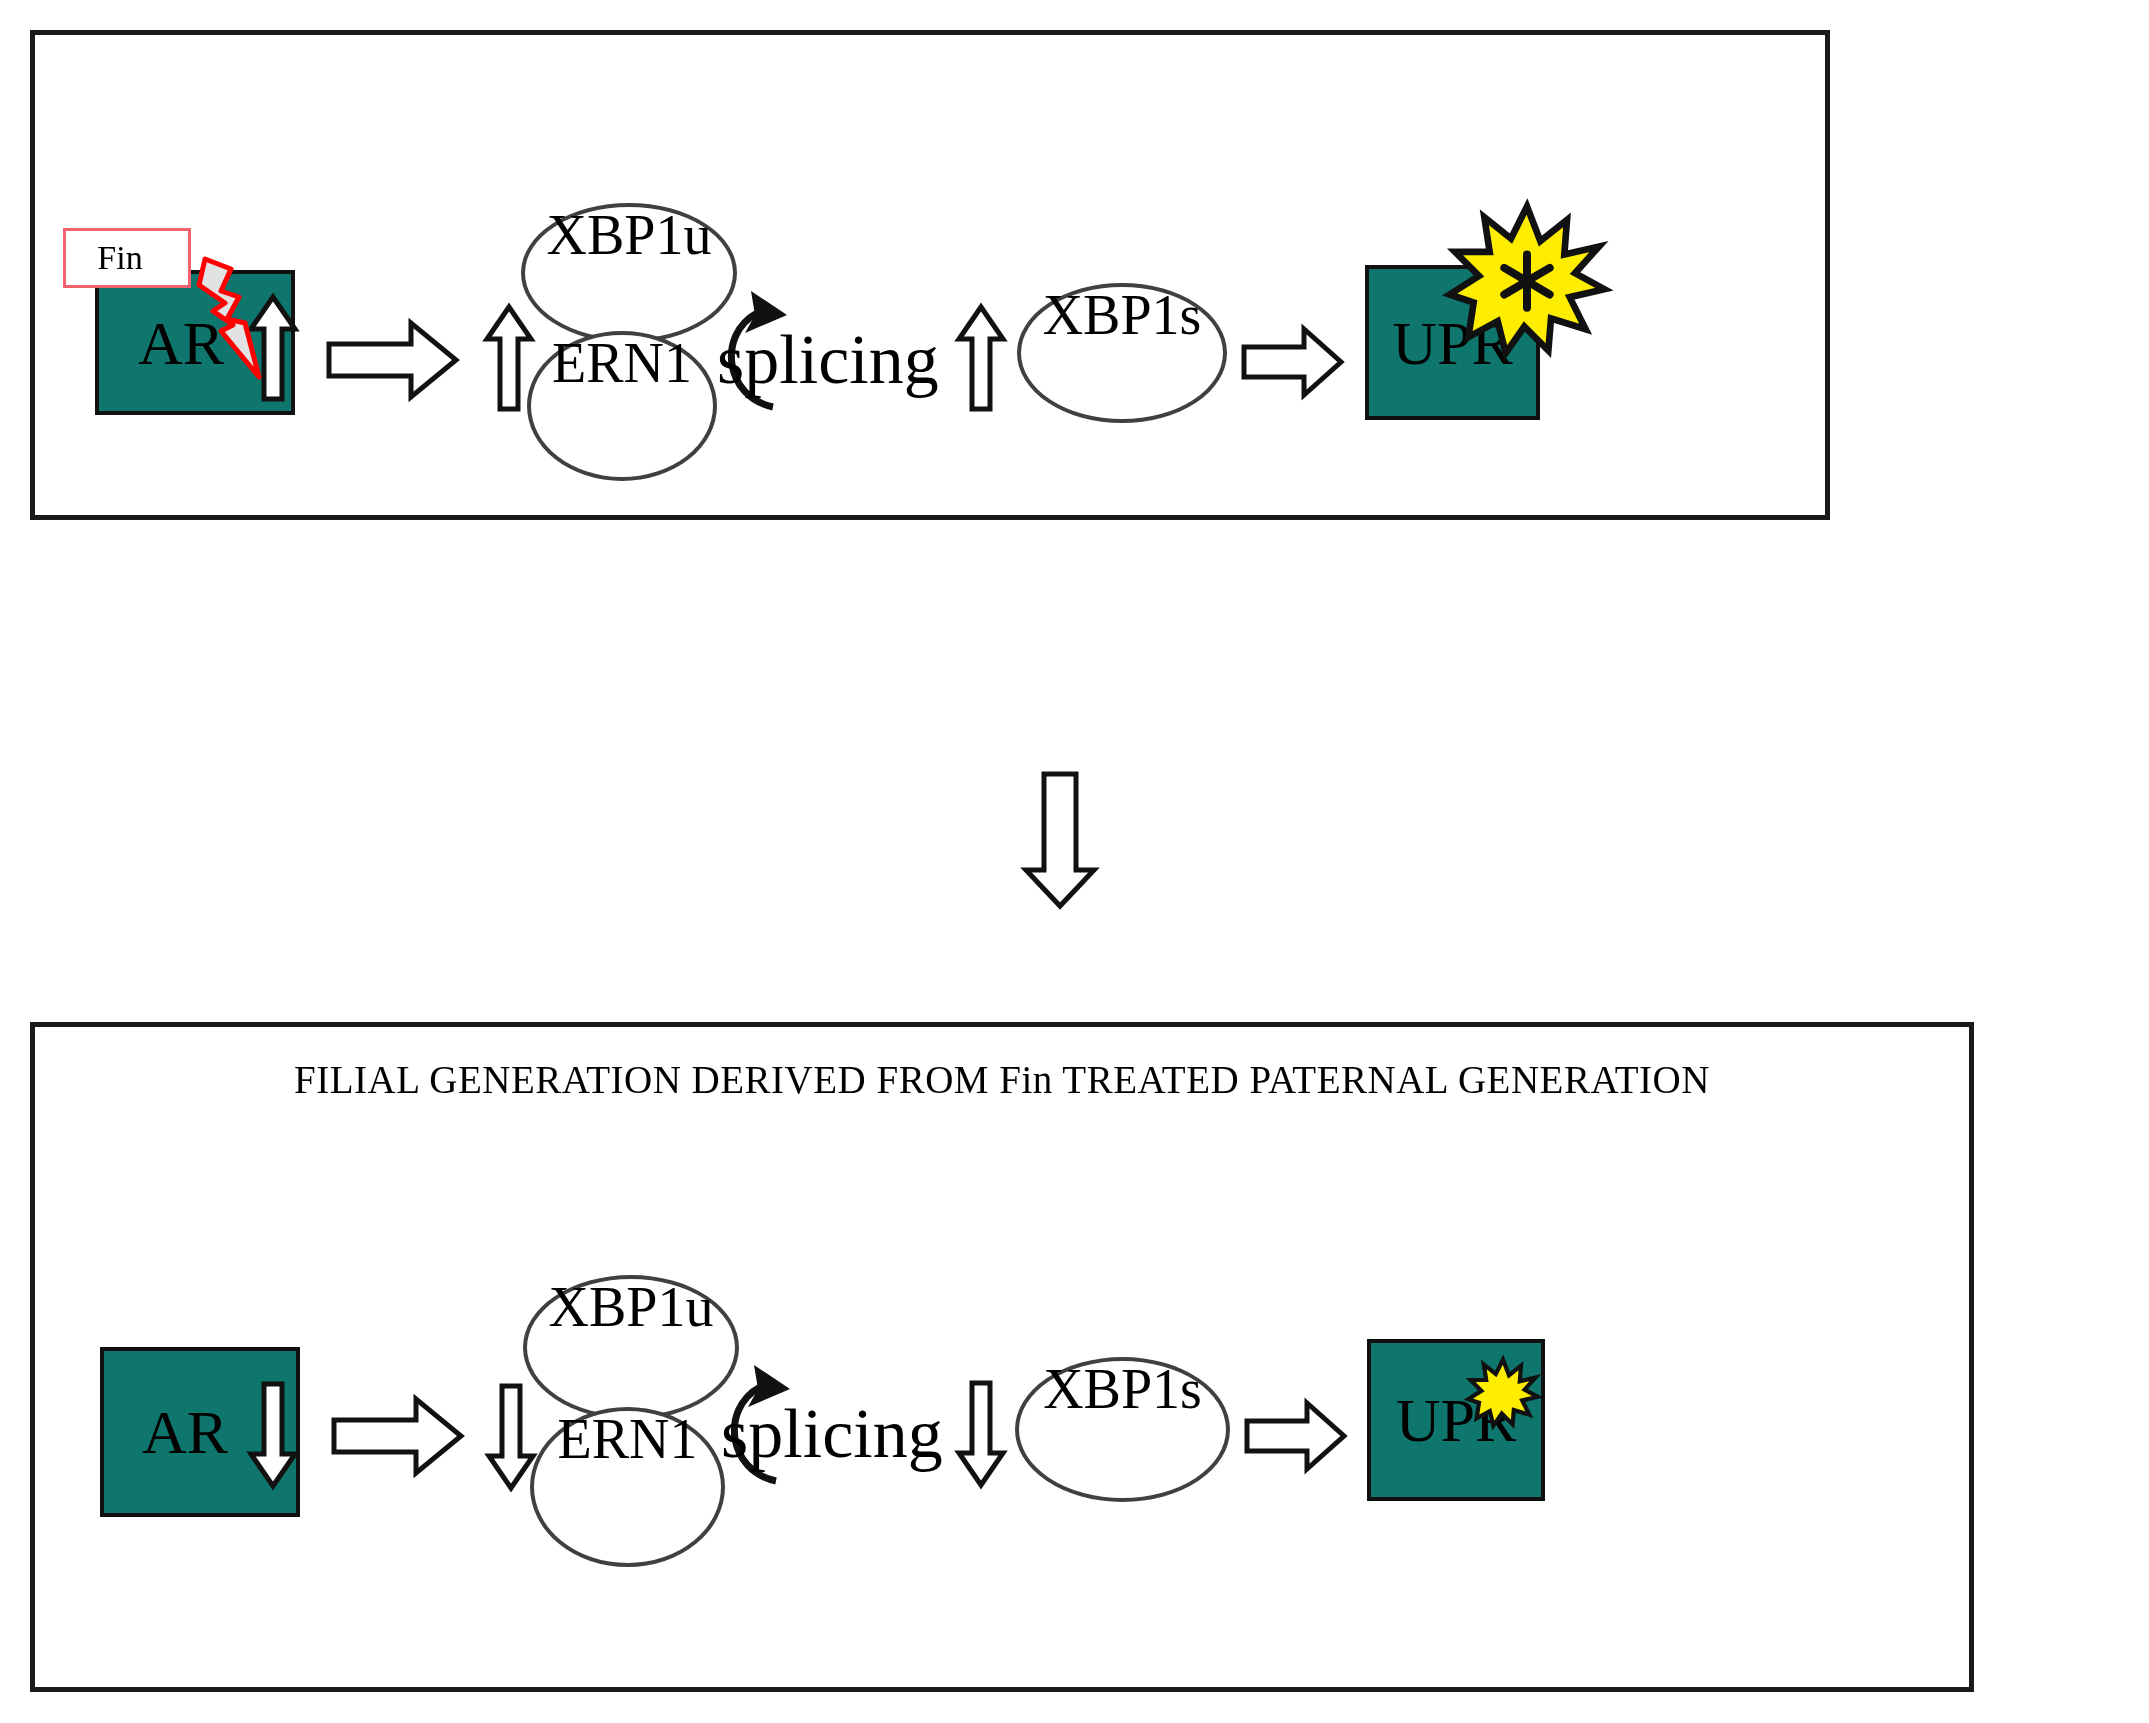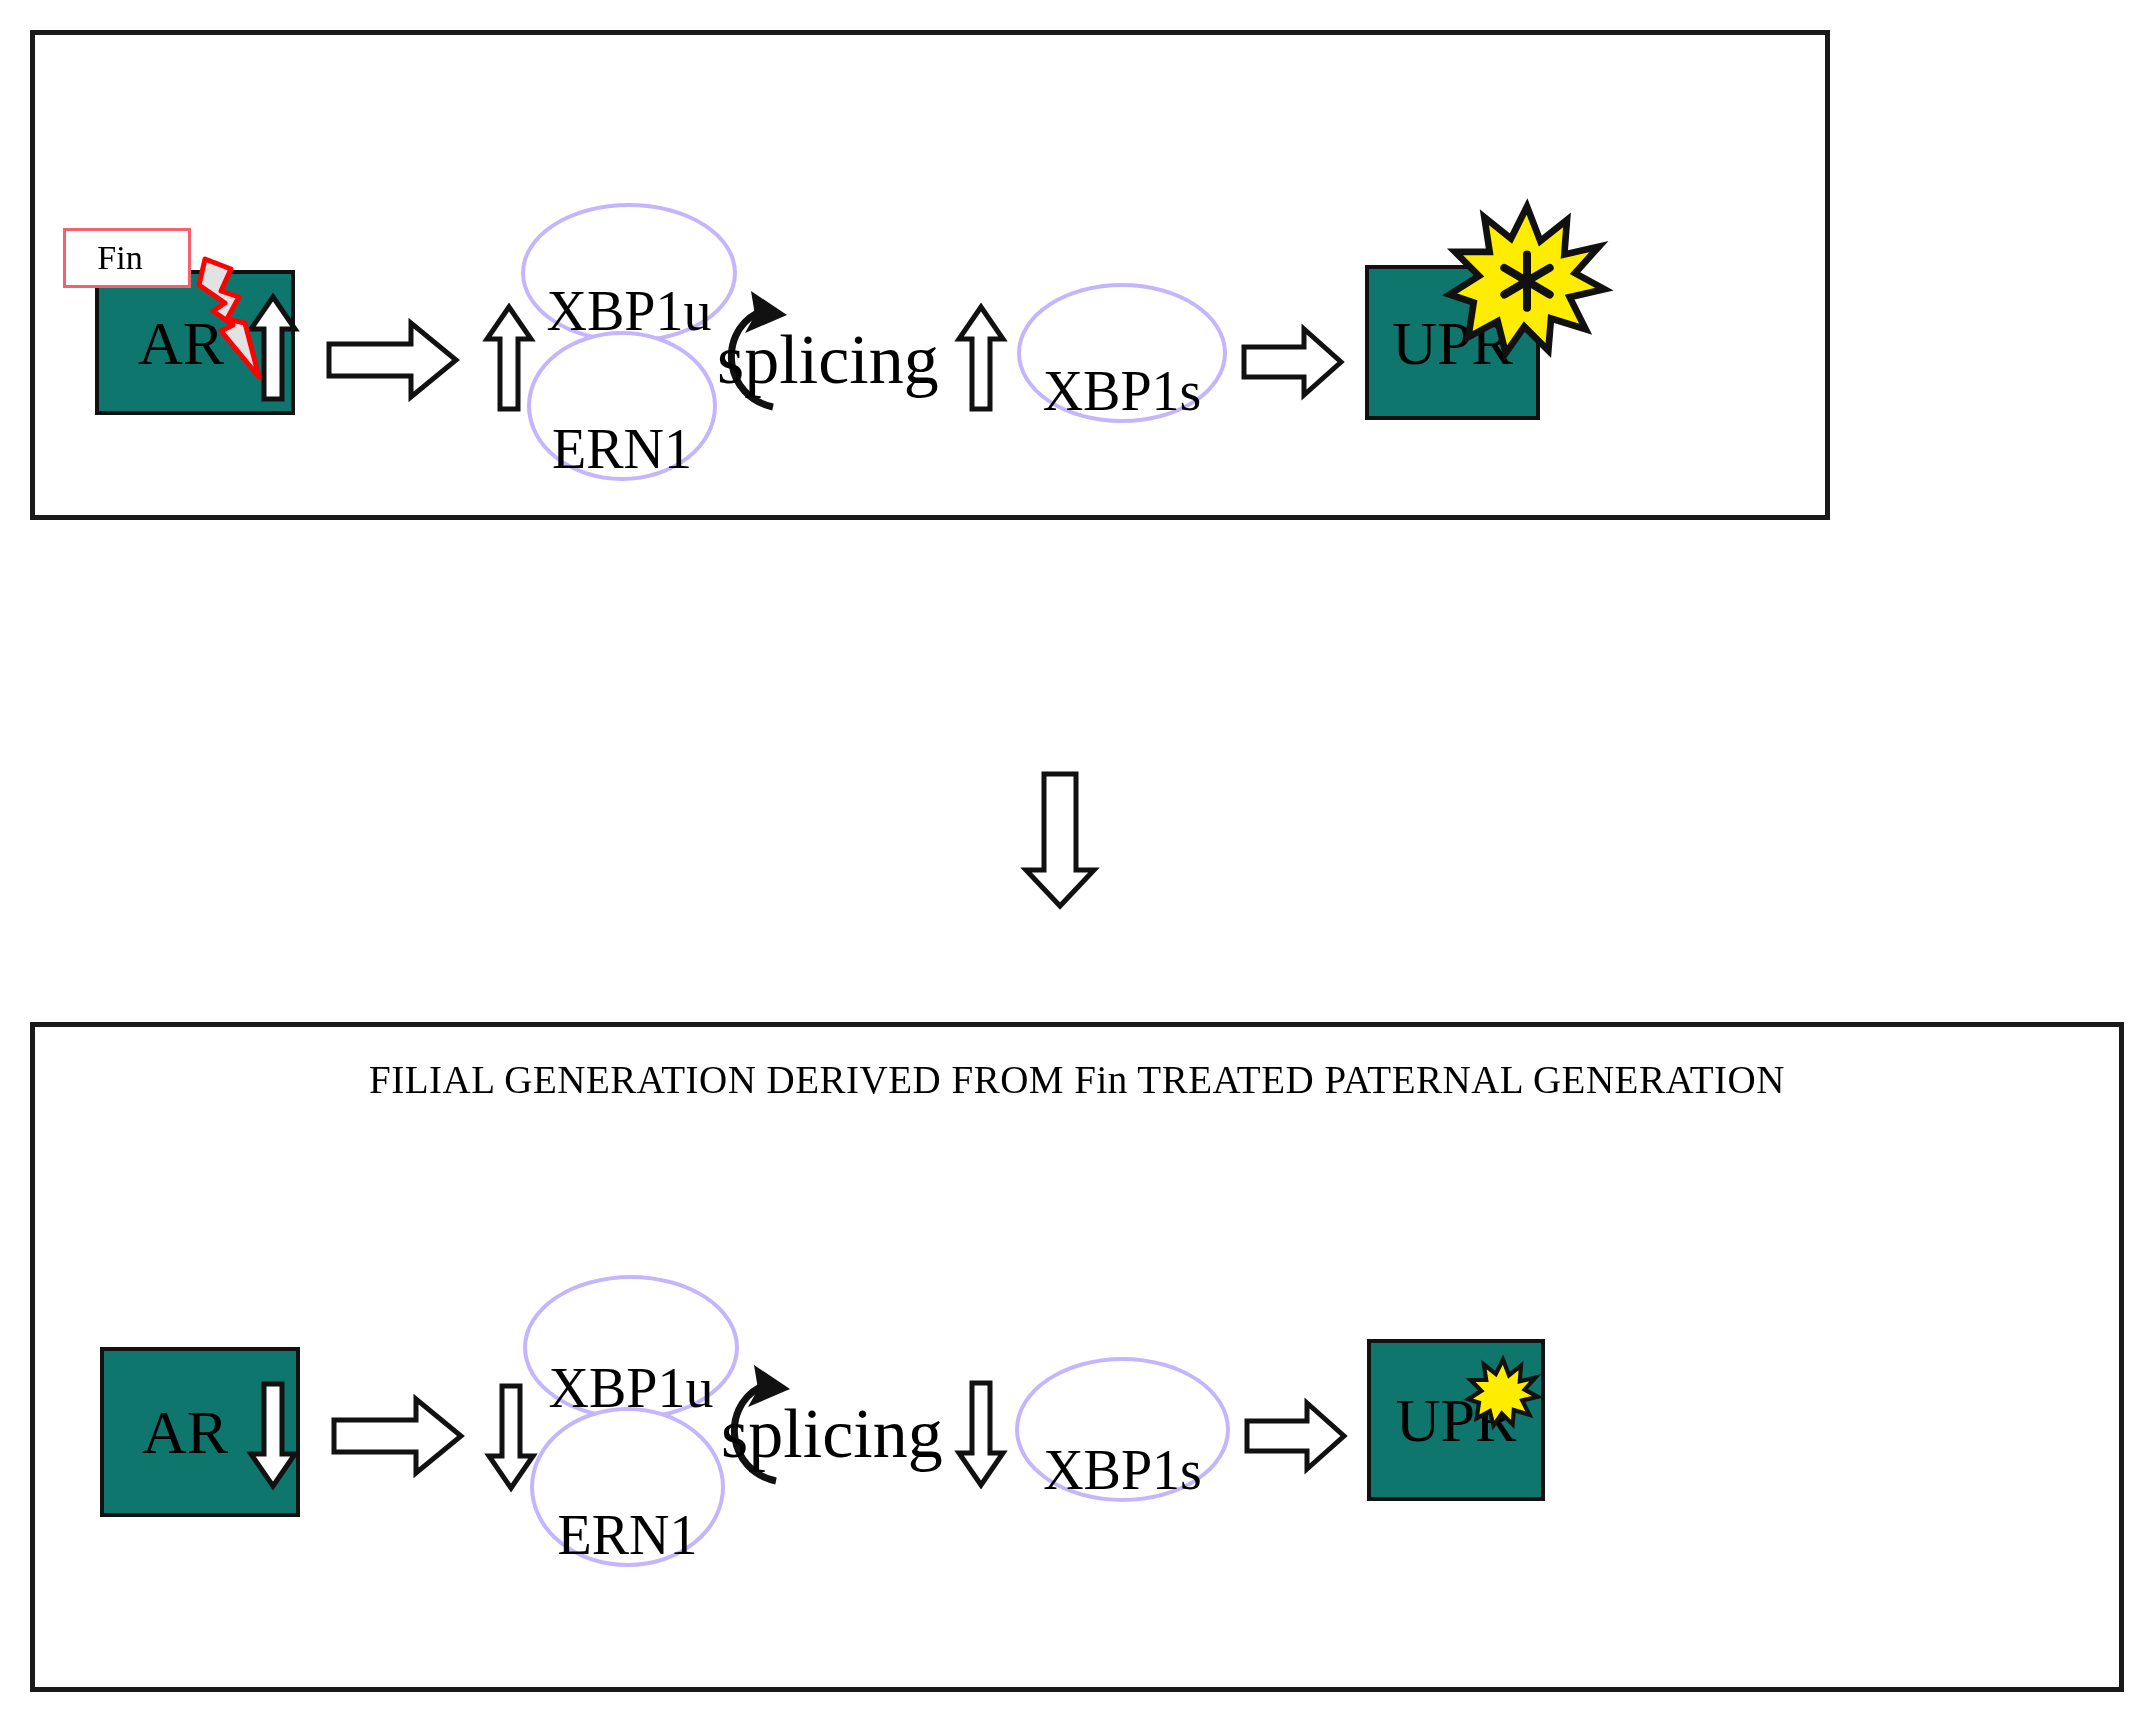--- a/index.html
+++ b/index.html
@@ -1,39 +1,39 @@
 <!DOCTYPE html>
 <html><head>
 <meta charset="utf-8">
 <style>
   html,body{margin:0;padding:0;background:#fff;}
   body{width:2149px;height:1723px;font-family:"Liberation Serif","DejaVu Serif",serif;color:#000;}
   .stage{position:relative;width:2149px;height:1723px;overflow:hidden;}
 
   .panel{position:absolute;border:5px solid #1a1a1a;background:#fff;box-sizing:border-box;}
   #panel-top{left:30px;top:30px;width:1800px;height:490px;}
-  #panel-bottom{left:30px;top:1022px;width:2094px;height:670px;}
+  #panel-bottom{left:30px;top:1022px;width:1944px;height:670px;}
 
   .panel-title{position:absolute;left:0;right:0;text-align:center;font-size:40px;letter-spacing:.5px;white-space:nowrap;}
   #panel-top .panel-title{top:36px;}
   #panel-bottom .panel-title{top:30px;font-size:39px;}
 
   
   .node{position:absolute;box-sizing:border-box;}
 
   
   .sqbox{border:4px solid #111;background:#0f766e;display:flex;align-items:center;justify-content:center;}
   .boxlabel{font-size:62px;line-height:1;}
 
   
   .finbox{border:3px solid #f4606c;background:#fff;display:flex;align-items:center;justify-content:center;}
   .finlabel{font-size:34px;line-height:1;}
 
   
-  .ellipse{border:4px solid #c4b5fd;border-radius:50%;background:#fff;display:flex;align-items:flex-end;justify-content:center;}
+  .ellipse{border:4px solid #404040;border-radius:50%;background:#fff;display:flex;align-items:flex-start;justify-content:center;}
   .elabel{font-size:56px;line-height:1;}
 
   .freetext{position:absolute;font-size:70px;line-height:1;white-space:nowrap;}
 
   svg{overflow:visible;display:block;}
   .stroke{fill:#fff;stroke:#111;stroke-width:5;stroke-linejoin:miter;}
   .starshape{fill:#ffed00;stroke:#111;stroke-width:5;stroke-linejoin:miter;}
   .boltshape{fill:#e2e2e2;stroke:#ff0000;stroke-width:5;stroke-linejoin:round;}
   .arcpath{fill:none;stroke:#111;stroke-width:7;}
   .arcfill{fill:#111;}

